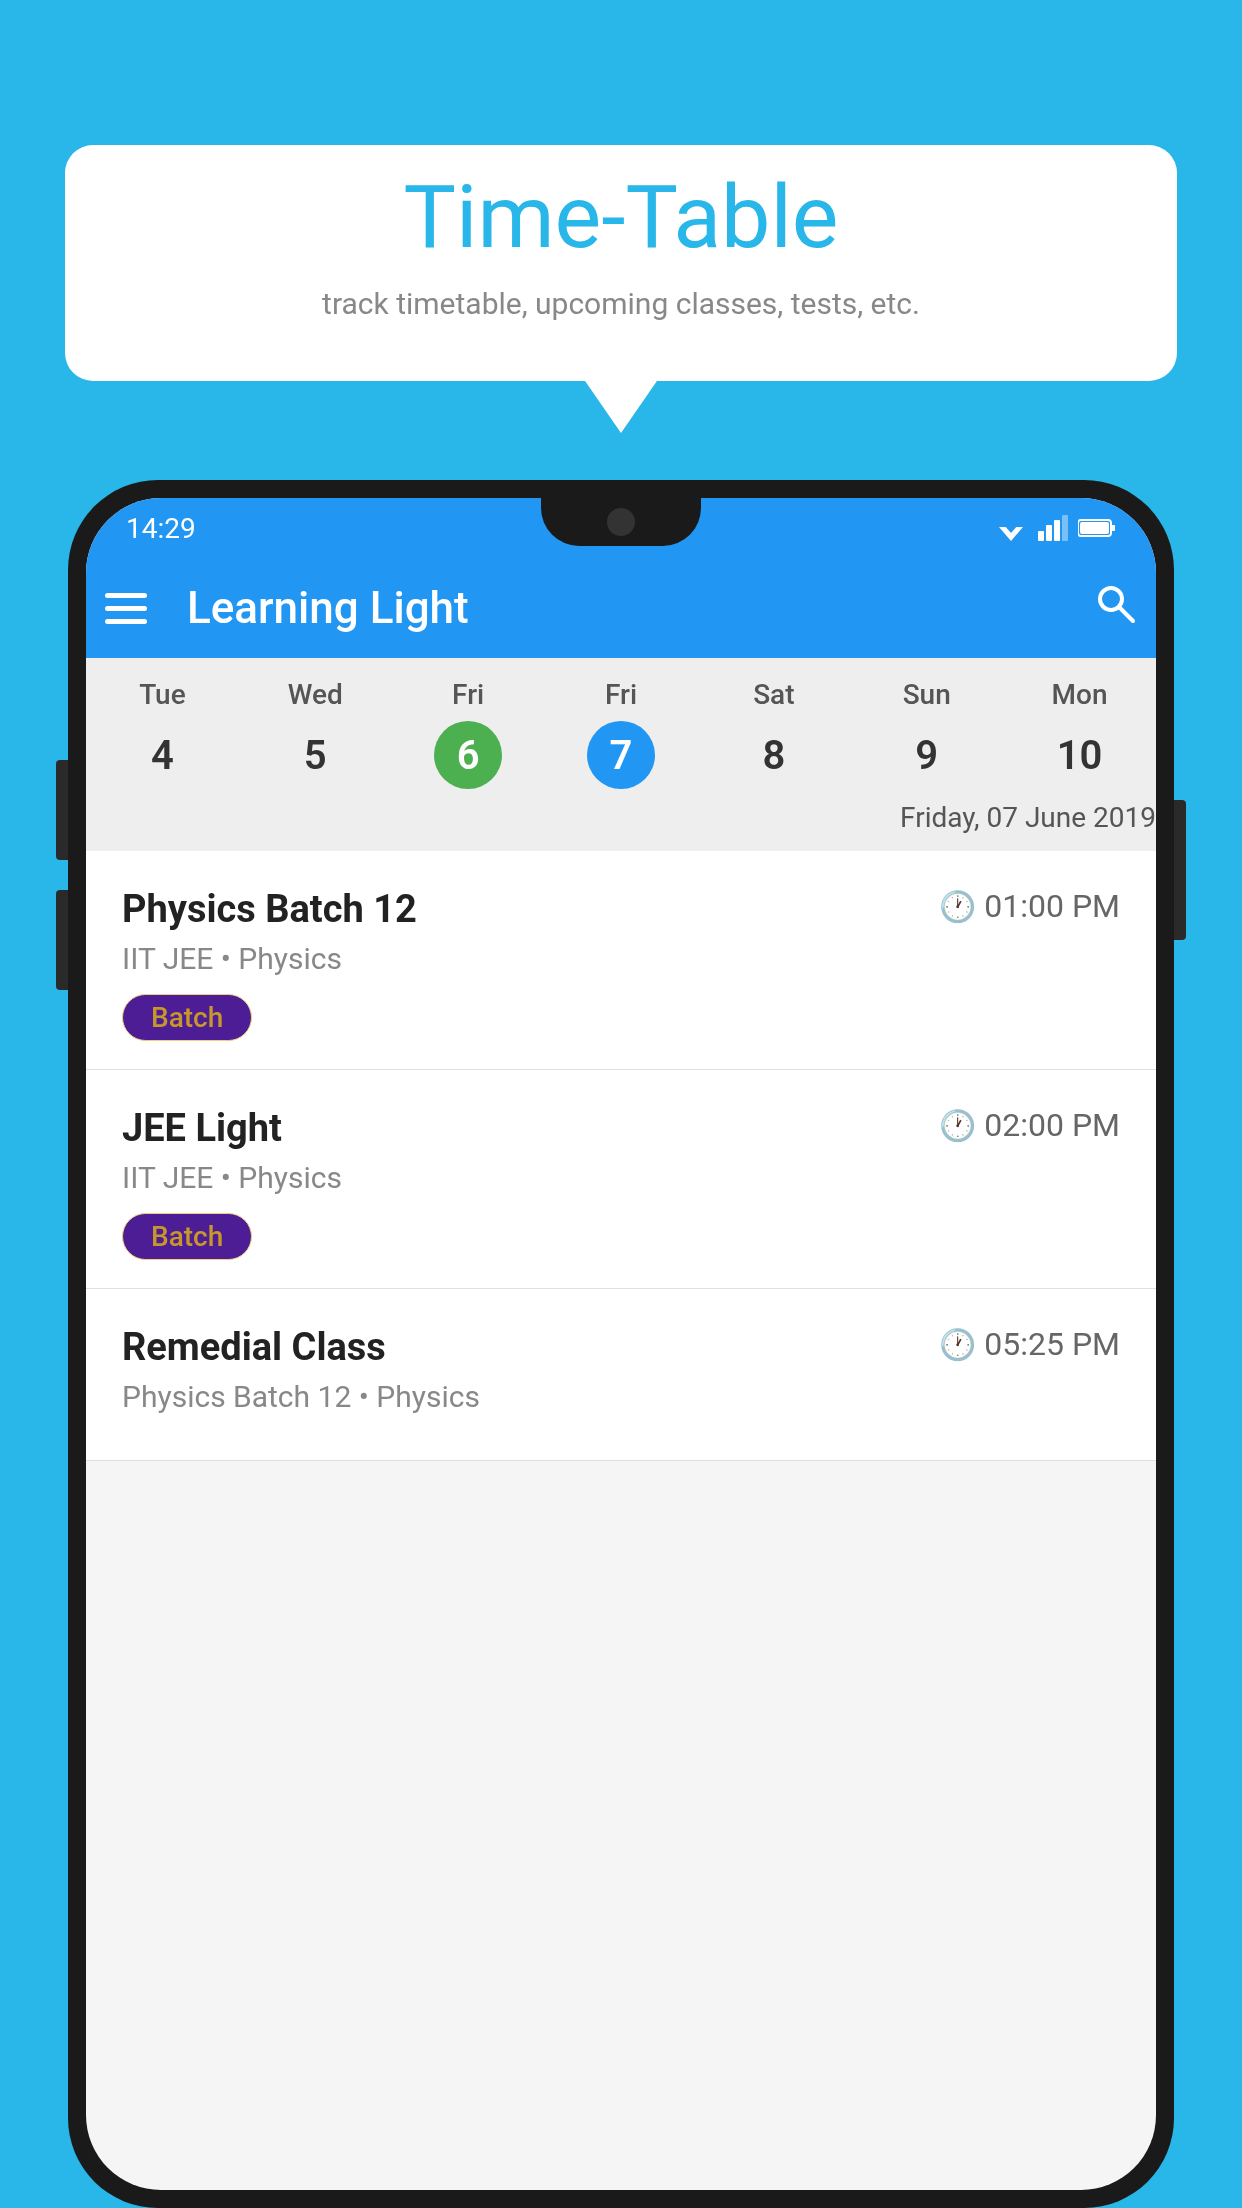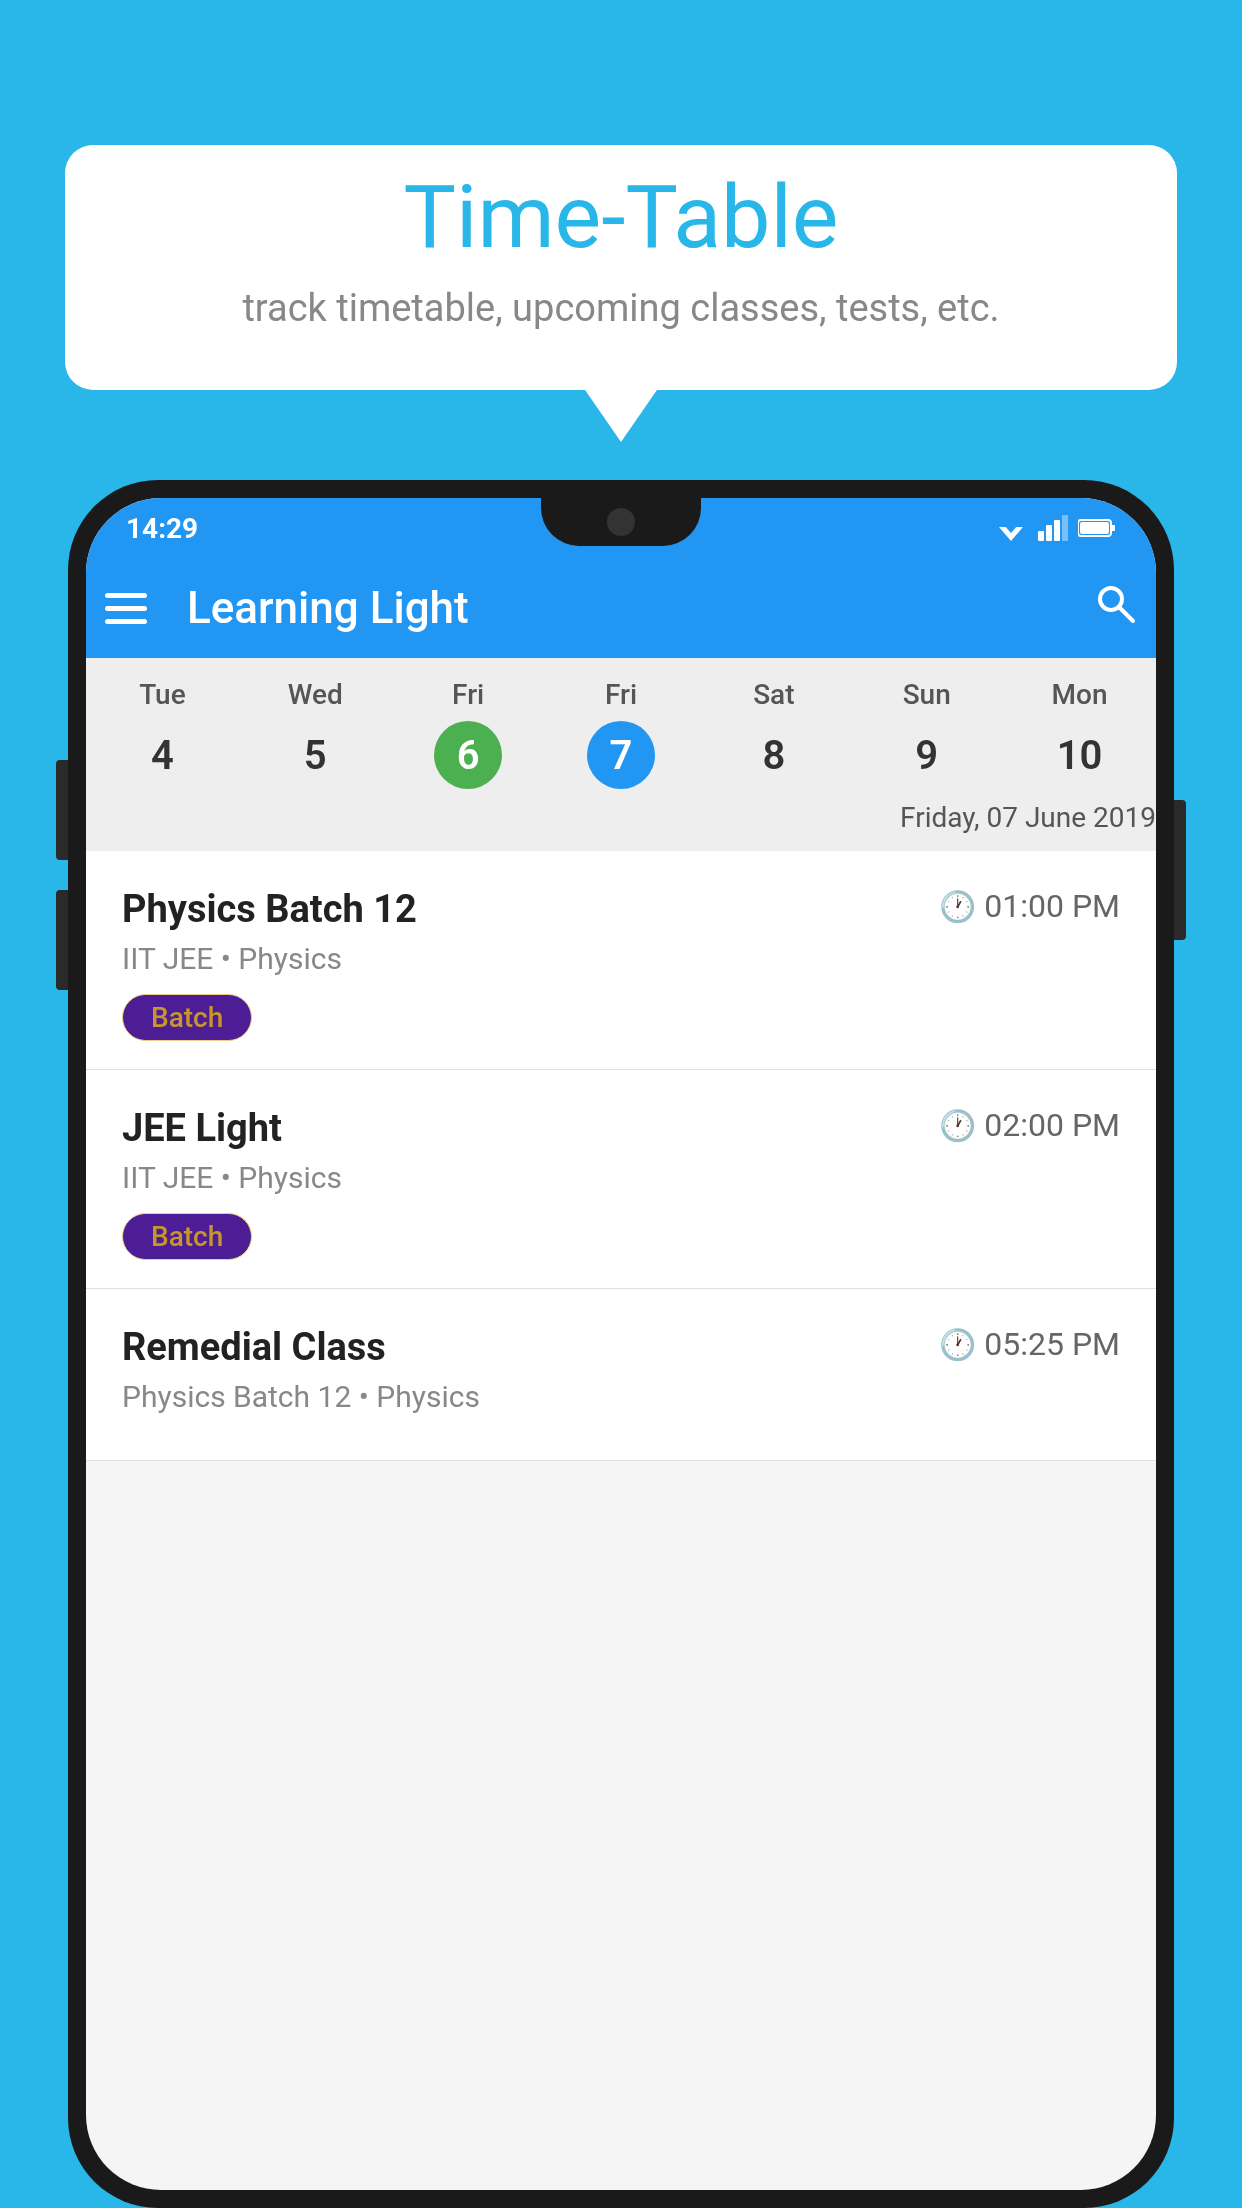--- a/index.html
+++ b/index.html
@@ -45,21 +45,21 @@
 
     .bubble-title {
       font-size: 88px;
       font-weight: 400;
       color: #29B6E8;
       line-height: 1.1;
       margin-bottom: 20px;
     }
 
     .bubble-subtitle {
-      font-size: 38px;
+      font-size: 30px;
       color: #888;
       font-weight: 400;
     }
 
     
     .phone-wrapper {
       position: absolute;
       top: 480px;
       left: 68px;
       right: 68px;
@@ -108,21 +108,21 @@
       background: #2196f3;
       color: white;
       height: 60px;
       display: flex;
       align-items: center;
       justify-content: space-between;
       padding: 0 40px;
       font-size: 28px;
     }
 
-    .status-time { font-weight: 700; }
+    .status-time { font-weight: 400; }
 
     .status-icons {
       display: flex;
       align-items: center;
       gap: 10px;
     }
 
     
     .app-bar {
       background: #2196f3;

